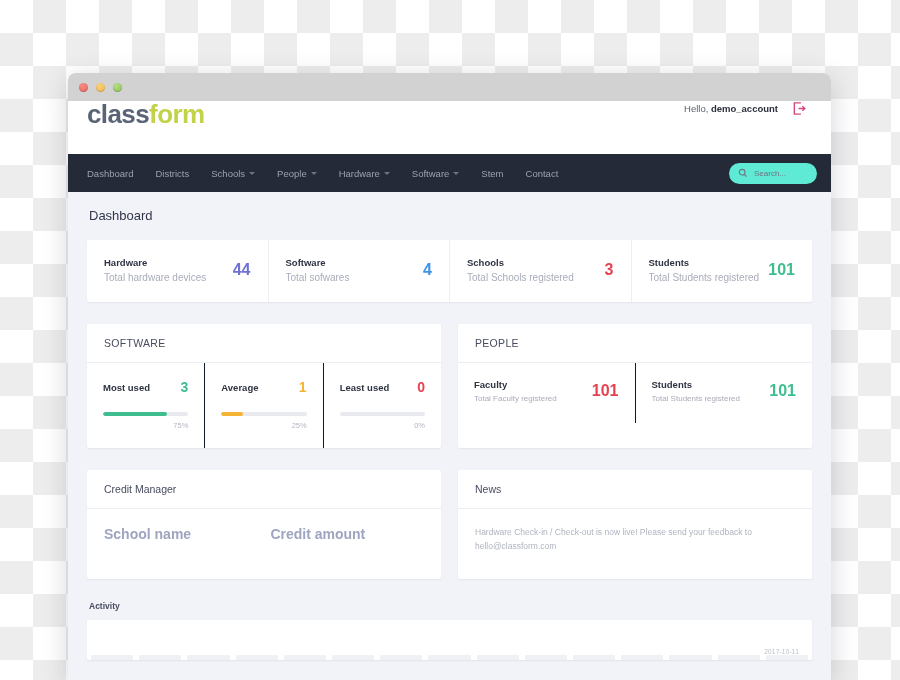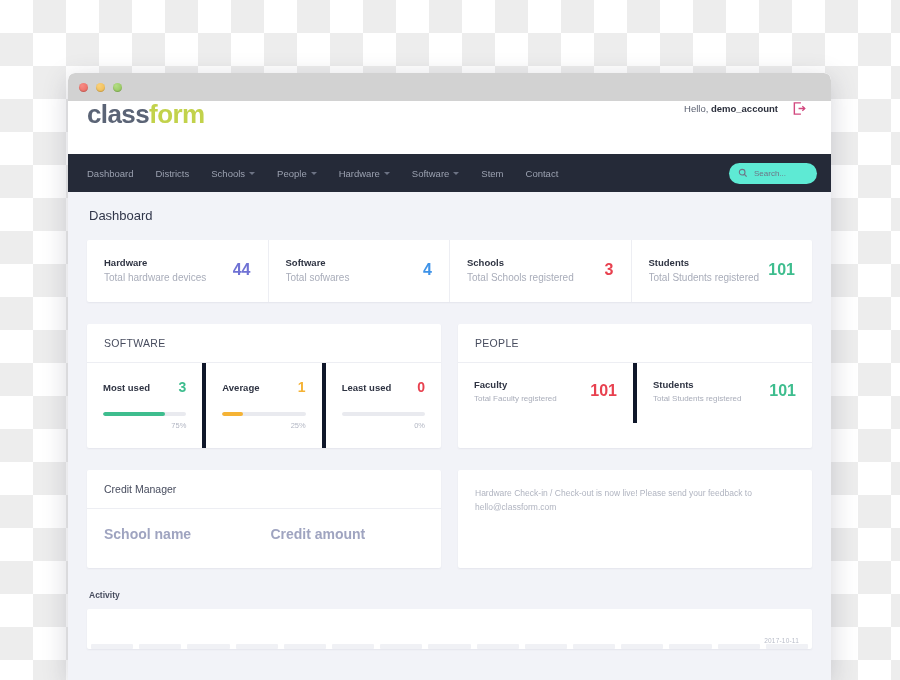--- a/index.html
+++ b/index.html
@@ -198,21 +198,21 @@
     font-size: 10.5px;
     color: #474c5e;
     border-bottom: 1px solid #edeef3;
   }
   .panel-head.caps { letter-spacing: 0.3px; }
   .panel-body { display: flex; }
   .panel-col {
     flex: 1;
     padding: 16px 16px 18px 16px;
     box-sizing: border-box;
-    border-right: 4px solid #0f172a;
+    border-right: 1px solid #0f172a;
     min-width: 0;
   }
   .panel-col:last-child { border-right: none; }
 
   .sw-top {
     display: flex;
     align-items: center;
     margin-bottom: 17px;
   }
   .sw-label {
@@ -502,20 +502,21 @@
 
       <div class="card panel">
         <div class="panel-head">Credit Manager</div>
         <div class="cm-body">
           <div class="cm-col first">School name</div>
           <div class="cm-col">Credit amount</div>
         </div>
       </div>
 
       <div class="card panel">
+        <div class="panel-head">News</div>
         <div class="news-body">
           <div class="news-text">Hardware Check-in / Check-out is now live! Please send your feedback to hello@classform.com</div>
         </div>
       </div>
 
     </div>
 
     <div>
       <div class="activity-title">Activity</div>
       <div class="card activity-card">

